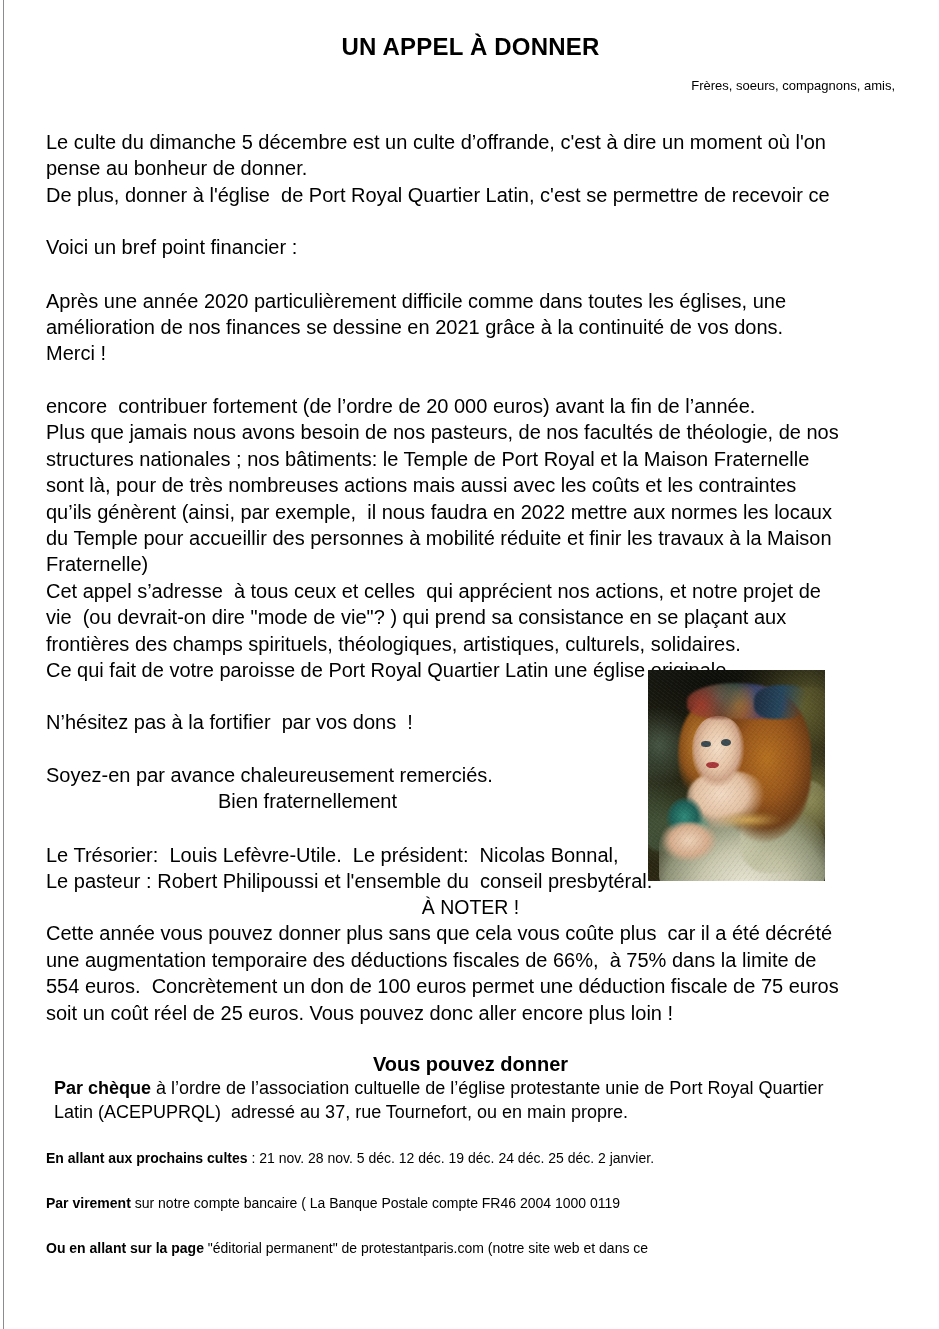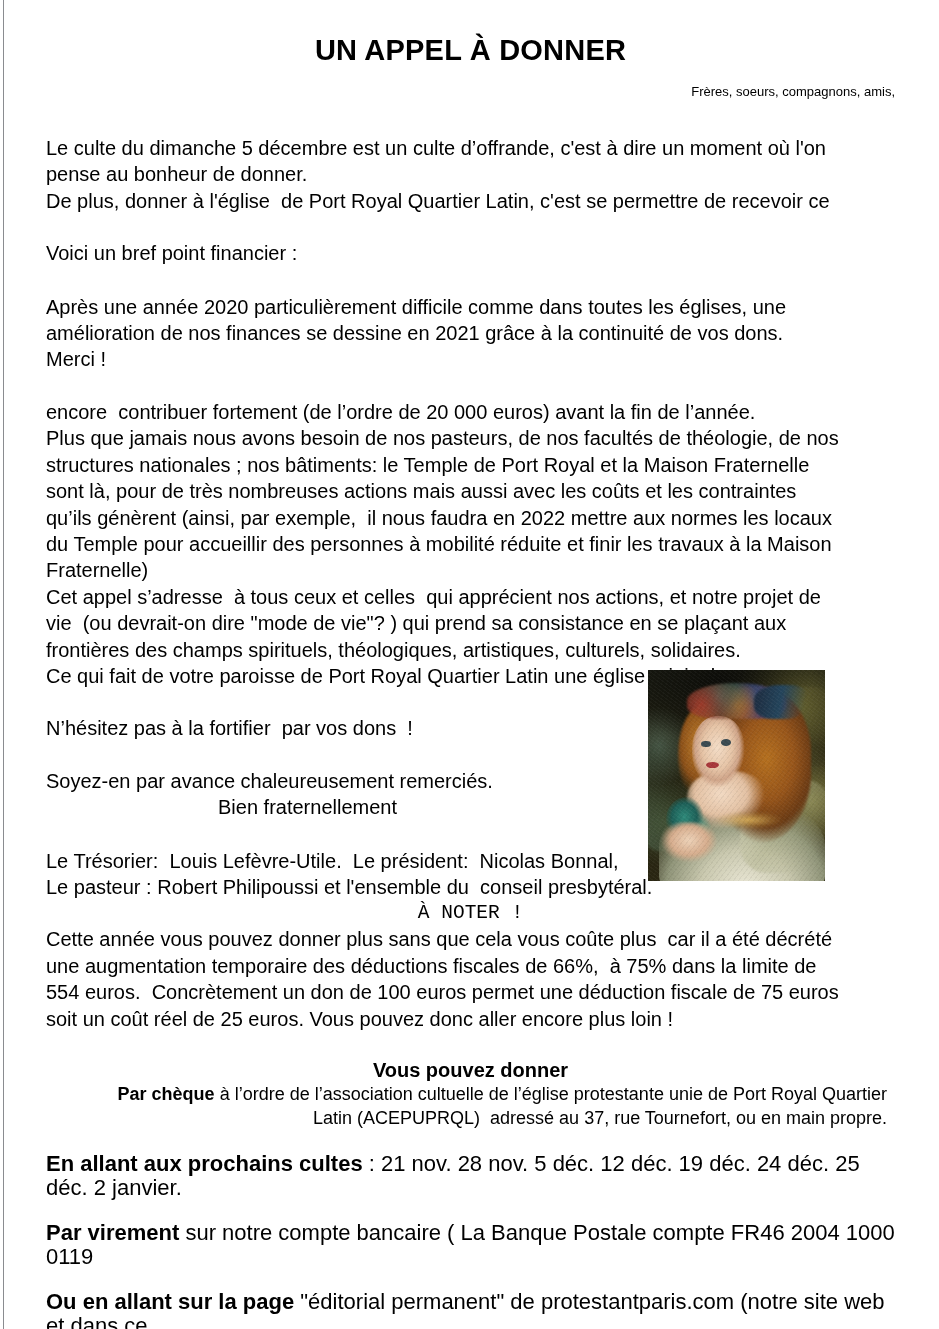--- a/index.html
+++ b/index.html
@@ -29,21 +29,21 @@
     height: 1329px;
     background: #8a8c90;
   }
   .content {
     position: relative;
     padding: 0 44px 0 46px;
   }
 
   .doc-title {
     text-align: center;
-    font-size: 29px;
+    font-size: 24px;
     font-weight: bold;
     letter-spacing: 0.2px;
     margin: 33px 0 0 0;
     line-height: 1.2;
   }
   .salutation {
     text-align: right;
     font-size: 13px;
     margin: 16px 0 0 0;
     line-height: 1.25;
@@ -195,41 +195,40 @@
       repeating-linear-gradient(37deg, rgba(255,255,255,0.035) 0 1px, rgba(0,0,0,0) 1px 3px),
       repeating-linear-gradient(-52deg, rgba(0,0,0,0.05) 0 1px, rgba(0,0,0,0) 1px 4px);
   }
 
   
   .a-noter-heading {
     text-align: center;
     font-size: 19.5px;
     margin: 0;
     line-height: 26px;
-    font-family: Liberation Mono, monospace;
   }
   .block-anoter { margin-top: 0; }
 
   
   .give-heading {
     text-align: center;
     font-weight: bold;
     font-size: 20px;
     margin: 26px 0 0 0;
     line-height: 24px;
   }
   .give-centered {
-    text-align: right;
+    text-align: left;
     font-size: 18px;
     line-height: 24px;
     margin: 0;
     padding: 0 8px;
   }
   .give-para {
-    font-size: 22px;
+    font-size: 14px;
     line-height: 24px;
     margin: 22px 0 0 0;
   }
   .give-para.tight { margin-top: 21px; }
   b { font-weight: bold; }
 </style>
 </head>
 <body>
 
 <div class="page">

